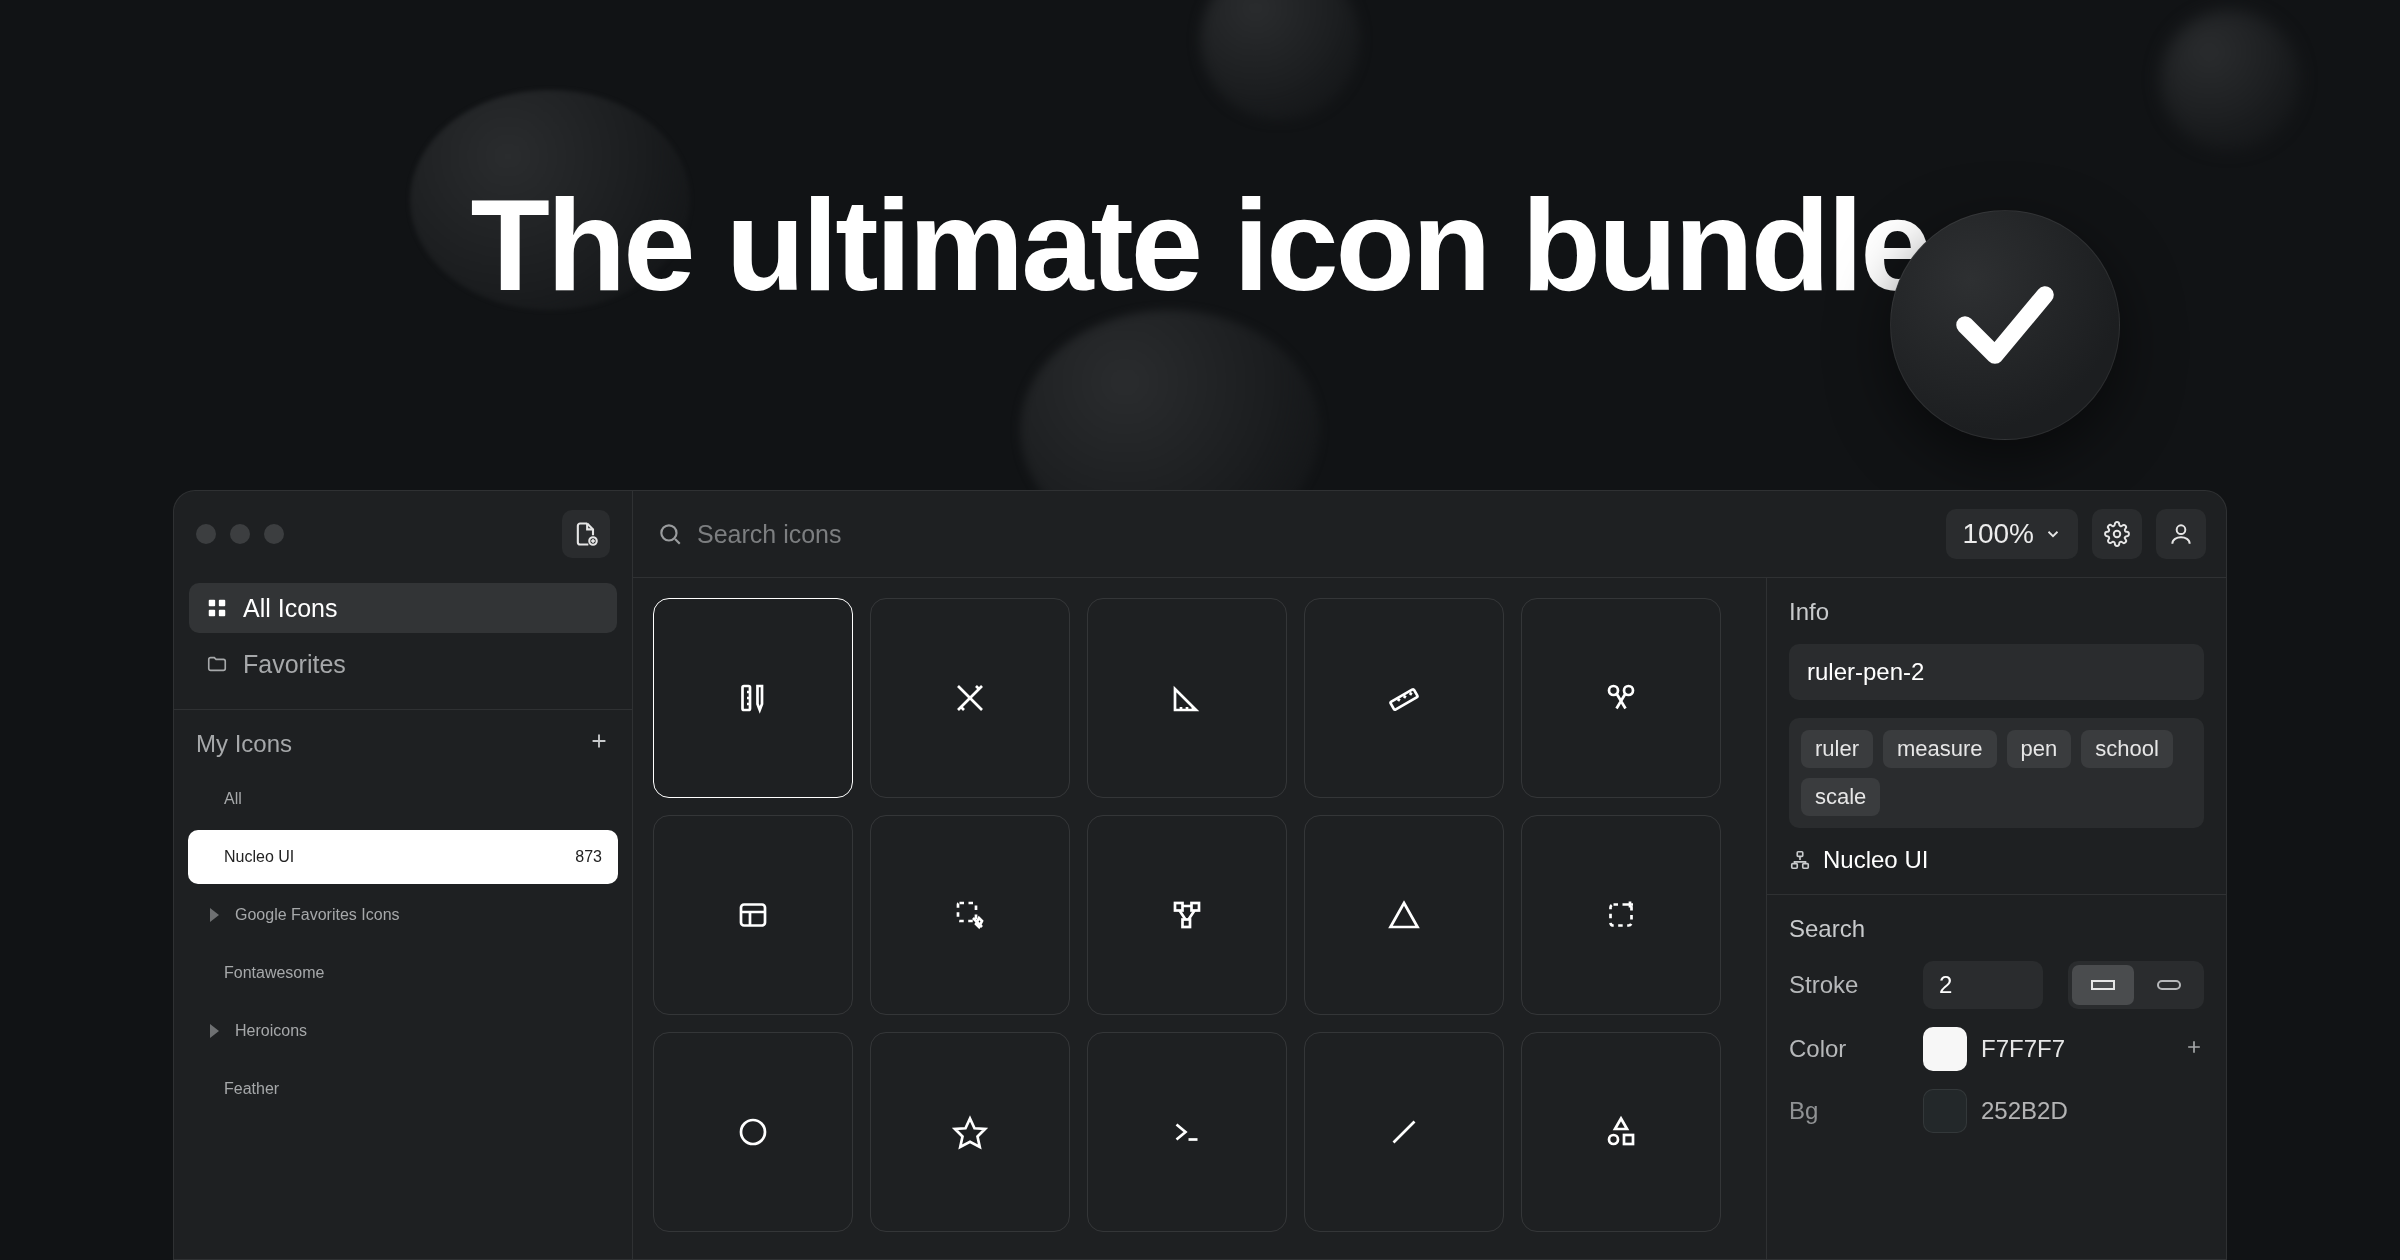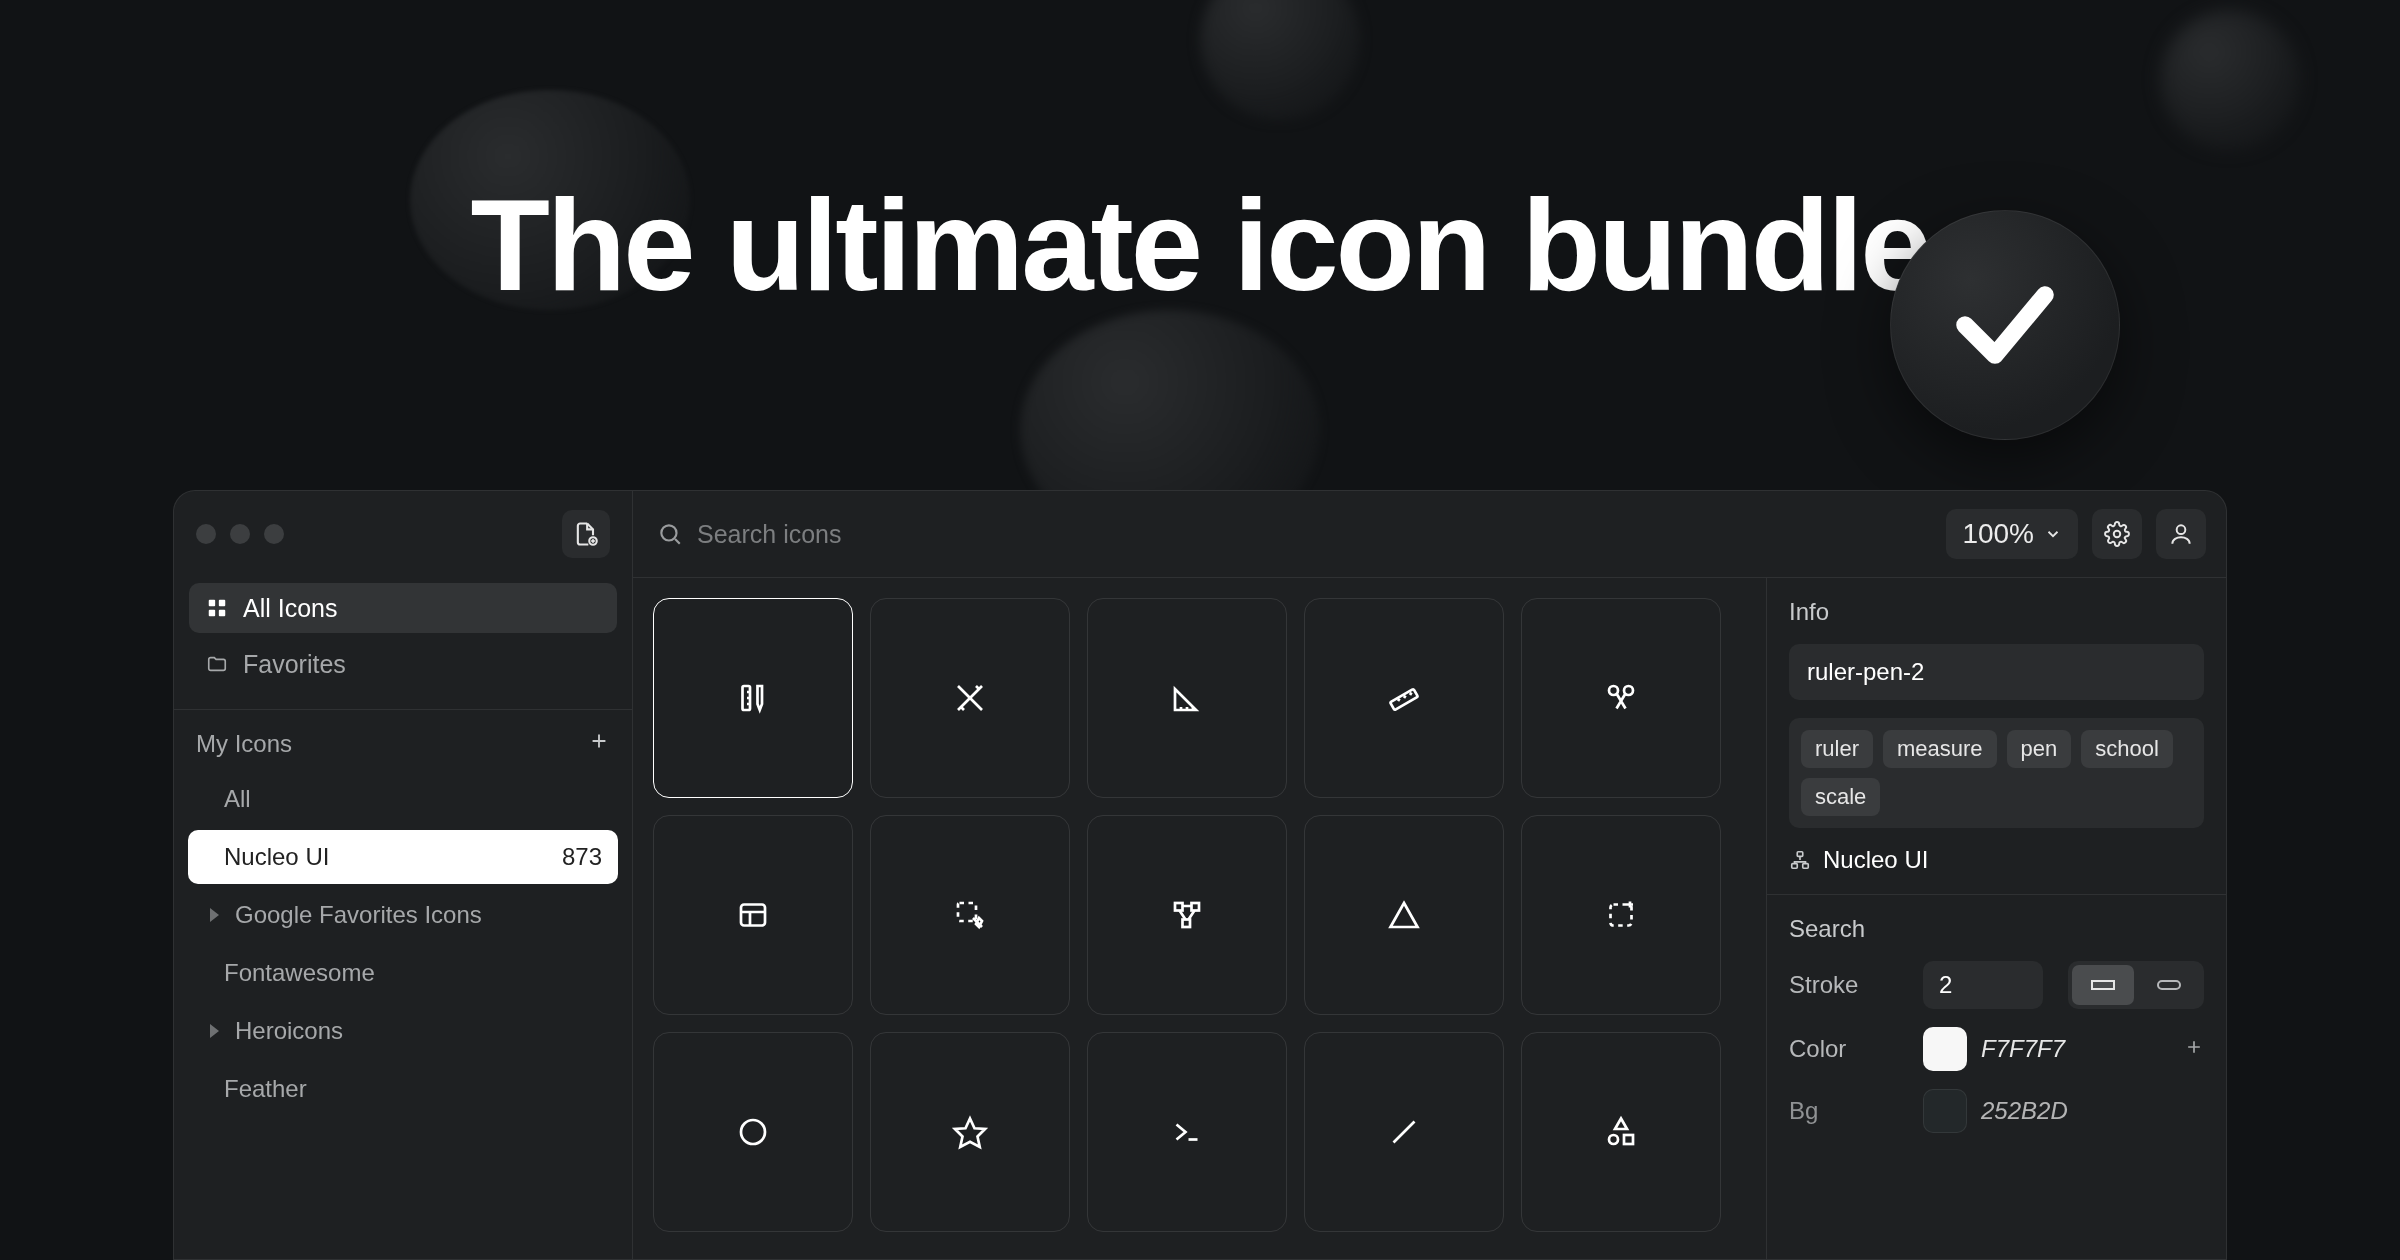--- a/index.html
+++ b/index.html
@@ -142,21 +142,21 @@
     display: flex;
     flex-direction: column;
     gap: 4px;
   }
   .set-item {
     display: flex;
     align-items: center;
     height: 54px;
     padding: 0 16px 0 36px;
     border-radius: 10px;
-    font-size: 24px;
+    font-size: 16px;
     color: #A6A8AA;
     gap: 10px;
   }
   .set-item.collapsed::before {
     content: "";
     position: relative;
     left: -14px;
     display: inline-block;
     width: 0; height: 0;
     border-top: 7px solid transparent;
@@ -316,21 +316,21 @@
     height: 40px;
     border-radius: 7px;
     display:flex;align-items:center;justify-content:center;
   }
   .cap-btn.active { background: #4A4C4E; }
 
   .swatch {
     width: 44px; height: 44px; border-radius: 10px;
     border: 1px solid rgba(255,255,255,0.1);
   }
-  .hex { color: #E6E6E6; font-style: italic; }
+  .hex { color: #E6E6E6; }
   .plus-mini { margin-left: auto; color: #A6A8AA; }
 </style>
 </head>
 <body>
 
 <div class="blob" style="width:280px;height:220px;left:410px;top:90px;"></div>
 <div class="blob" style="width:300px;height:240px;left:1020px;top:310px;filter:blur(4px);"></div>
 <div class="blob" style="width:160px;height:160px;left:1200px;top:-40px;filter:blur(6px);"></div>
 <div class="blob" style="width:140px;height:140px;right:100px;top:10px;filter:blur(8px);"></div>
 

